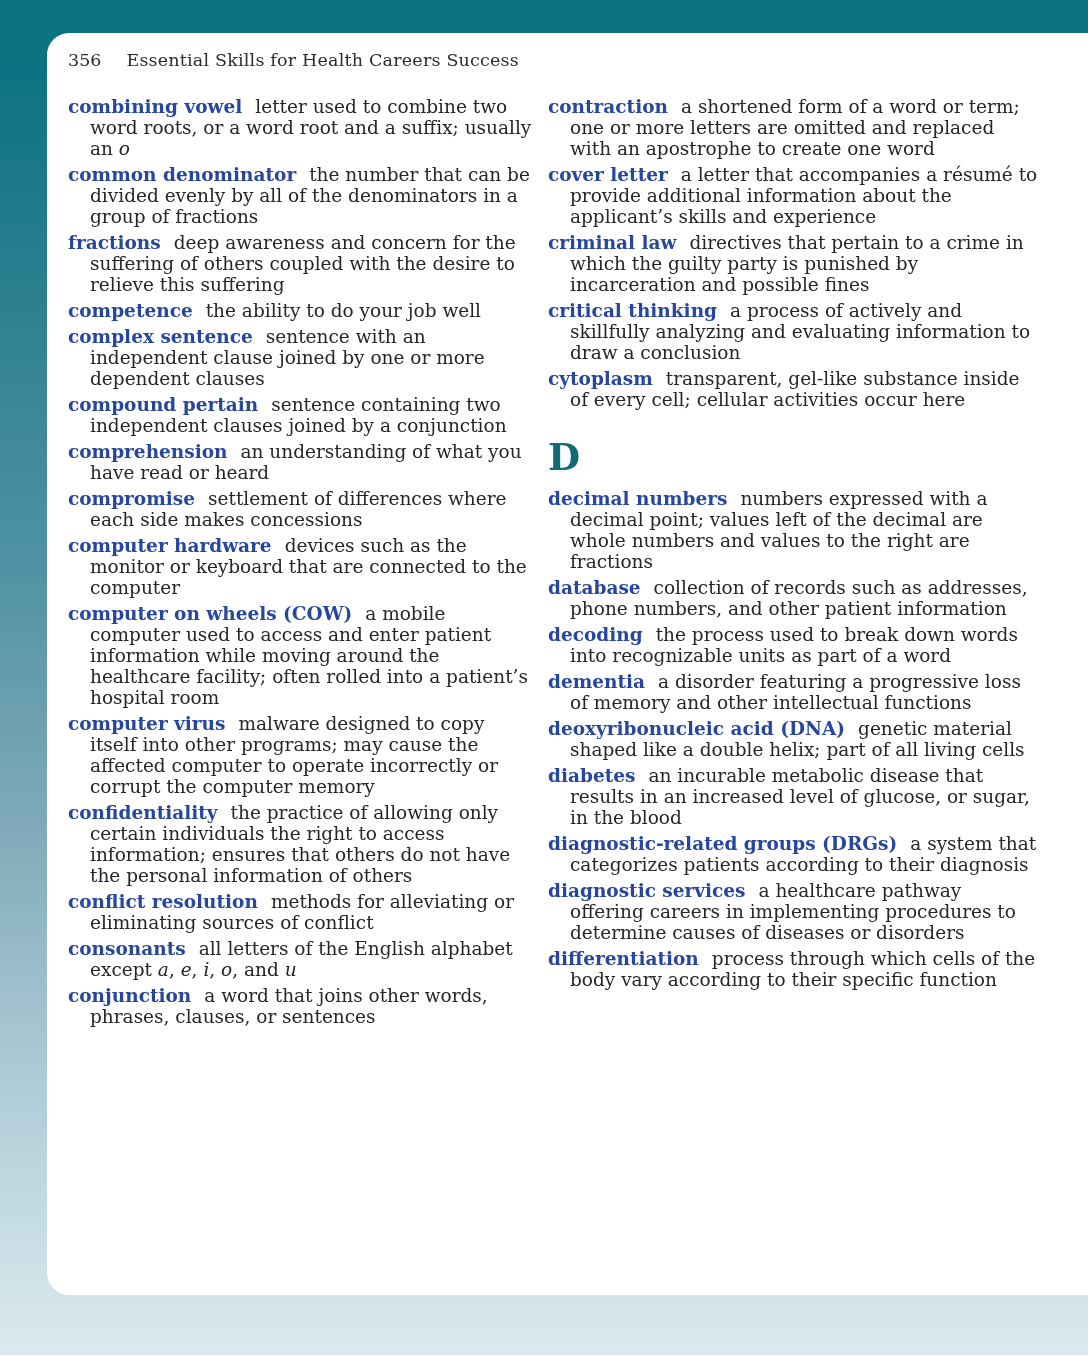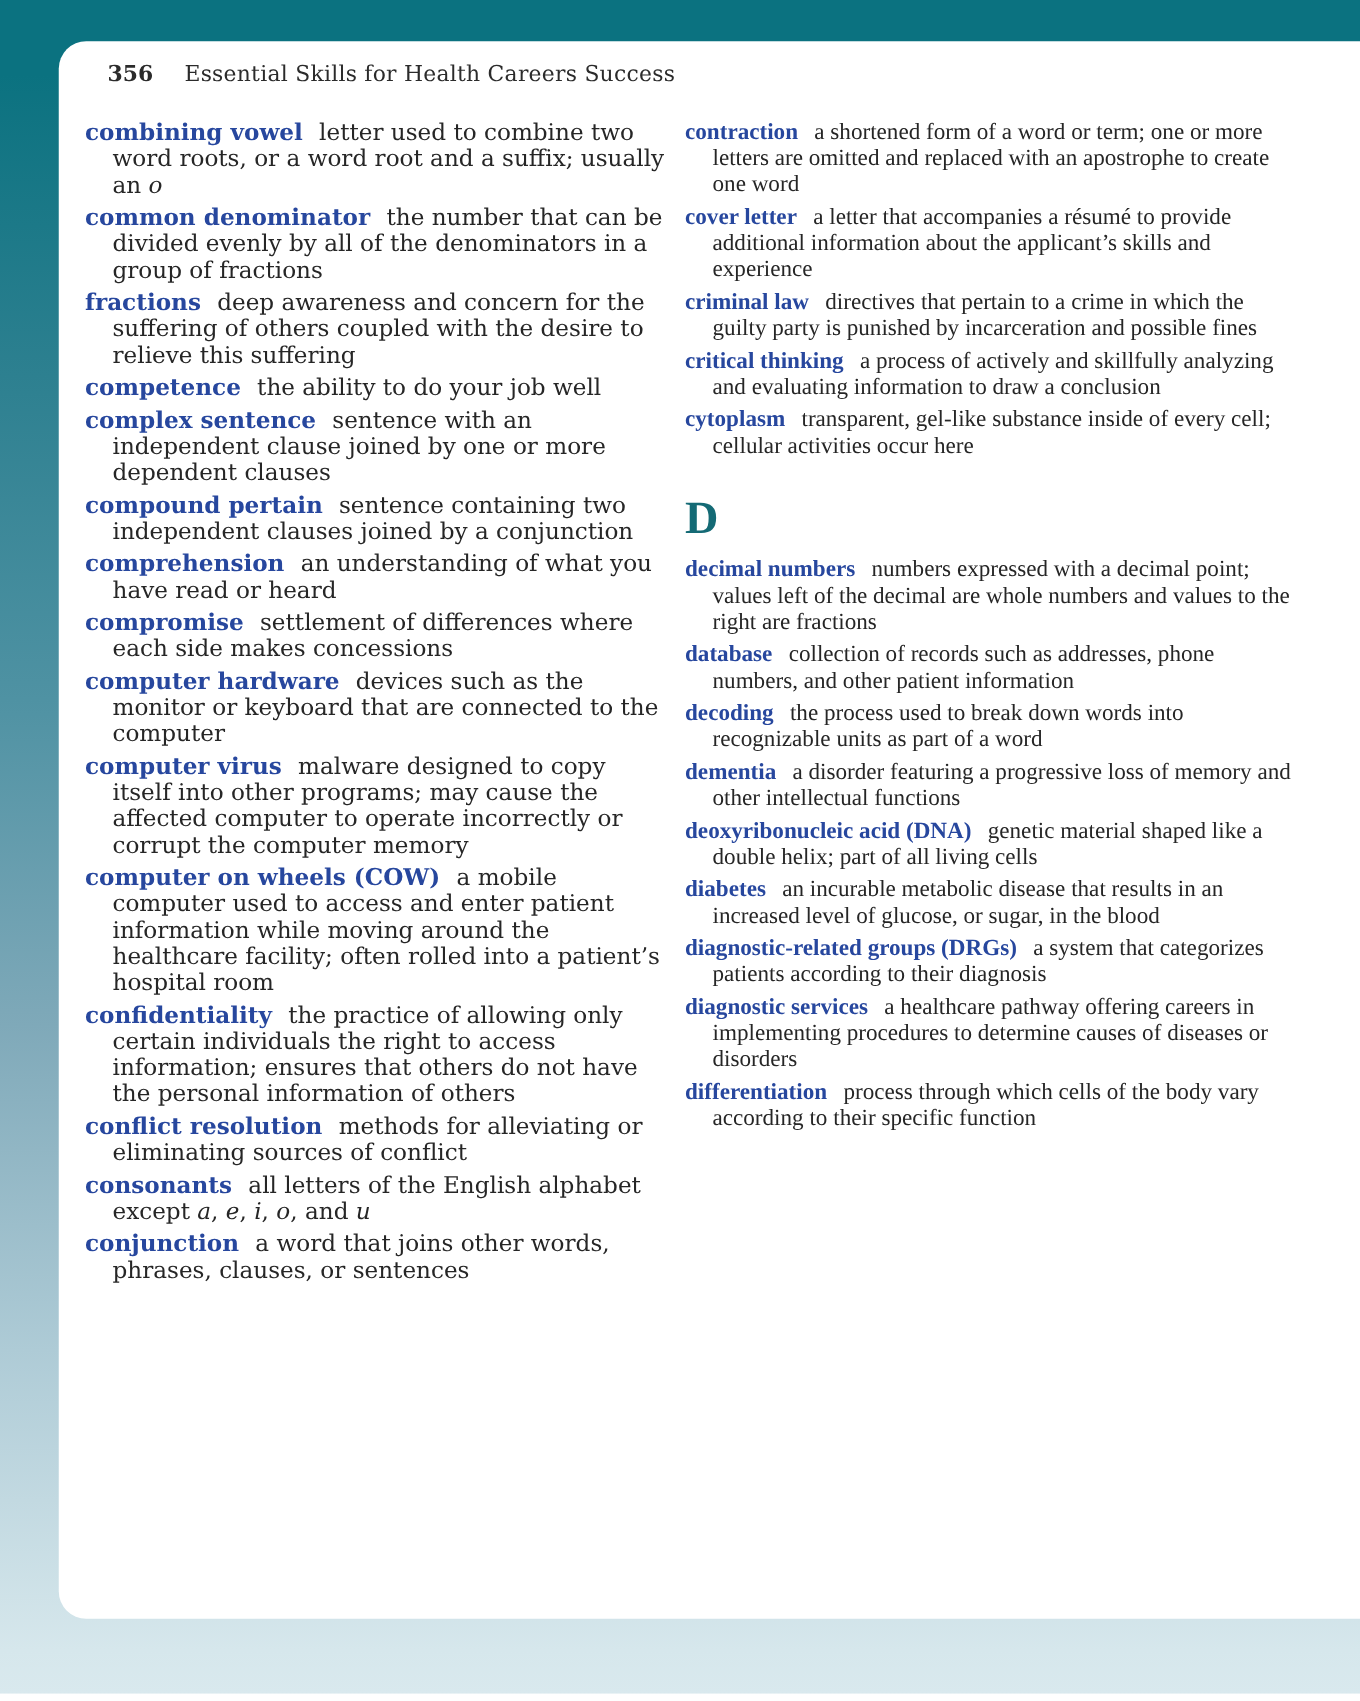--- a/index.html
+++ b/index.html
@@ -48,37 +48,36 @@
     box-sizing: border-box;
     padding: 17px 46px 0 21px;
   }
   .page-header {
     color: #2b2b2b;
     font-size: 17.5px;
     margin-bottom: 26px;
     white-space: nowrap;
   }
   .page-number {
-    font-weight: bold;
+    font-weight: normal;
     margin-right: 25px;
-    margin-left: 18px;
   }
   .book-title {
     font-weight: normal;
     letter-spacing: 0.2px;
   }
   .glossary-columns {
     display: flex;
     align-items: flex-start;
   }
   .column {
     box-sizing: border-box;
   }
   .column.left  { width: 466px; margin-right: 14px; }
-  .column.right { width: 492px; font-family: Liberation Serif, serif; }
+  .column.right { width: 492px; }
   p.entry {
     margin: 0 0 5px 0;
     padding-left: 22px;
     text-indent: -22px;
     font-size: 18.5px;
     line-height: 21px;
     color: #262626;
   }
   b.term {
     color: #27479e;
@@ -108,22 +107,22 @@
     <div class="column left" id="left-column">
         <p class="entry"><b class="term">combining vowel</b><span class="def"><span>letter used to combine two word roots, or a word root and a suffix; usually an </span><i>o</i></span></p>
         <p class="entry"><b class="term">common denominator</b><span class="def">the number that can be divided evenly by all of the denominators in a group of fractions</span></p>
         <p class="entry"><b class="term">fractions</b><span class="def">deep awareness and concern for the suffering of others coupled with the desire to relieve this suffering</span></p>
         <p class="entry"><b class="term">competence</b><span class="def">the ability to do your job well</span></p>
         <p class="entry"><b class="term">complex sentence</b><span class="def">sentence with an independent clause joined by one or more dependent clauses</span></p>
         <p class="entry"><b class="term">compound pertain</b><span class="def">sentence containing two independent clauses joined by a conjunction</span></p>
         <p class="entry"><b class="term">comprehension</b><span class="def">an understanding of what you have read or heard</span></p>
         <p class="entry"><b class="term">compromise</b><span class="def">settlement of differences where each side makes concessions</span></p>
         <p class="entry"><b class="term">computer hardware</b><span class="def">devices such as the monitor or keyboard that are connected to the computer</span></p>
+        <p class="entry"><b class="term">computer on wheels (COW)</b><span class="def">a mobile computer used to access and enter patient information while moving around the healthcare facility; often rolled into a patient’s hospital room</span></p>
         <p class="entry"><b class="term">computer virus</b><span class="def">malware designed to copy itself into other programs; may cause the affected computer to operate incorrectly or corrupt the computer memory</span></p>
-        <p class="entry"><b class="term">computer on wheels (COW)</b><span class="def">a mobile computer used to access and enter patient information while moving around the healthcare facility; often rolled into a patient’s hospital room</span></p>
         <p class="entry"><b class="term">confidentiality</b><span class="def">the practice of allowing only certain individuals the right to access information; ensures that others do not have the personal information of others</span></p>
         <p class="entry"><b class="term">conflict resolution</b><span class="def">methods for alleviating or eliminating sources of conflict</span></p>
         <p class="entry"><b class="term">consonants</b><span class="def"><span>all letters of the English alphabet except </span><i>a</i><span>, </span><i>e</i><span>, </span><i>i</i><span>, </span><i>o</i><span>, and </span><i>u</i></span></p>
         <p class="entry"><b class="term">conjunction</b><span class="def">a word that joins other words, phrases, clauses, or sentences</span></p>
       </div>
     <div class="column right" id="right-column">
         <p class="entry"><b class="term">contraction</b><span class="def">a shortened form of a word or term; one or more letters are omitted and replaced with an apostrophe to create one word</span></p>
         <p class="entry"><b class="term">cover letter</b><span class="def">a letter that accompanies a résumé to provide additional information about the applicant’s skills and experience</span></p>
         <p class="entry"><b class="term">criminal law</b><span class="def">directives that pertain to a crime in which the guilty party is punished by incarceration and possible fines</span></p>
         <p class="entry"><b class="term">critical thinking</b><span class="def">a process of actively and skillfully analyzing and evaluating information to draw a conclusion</span></p>

